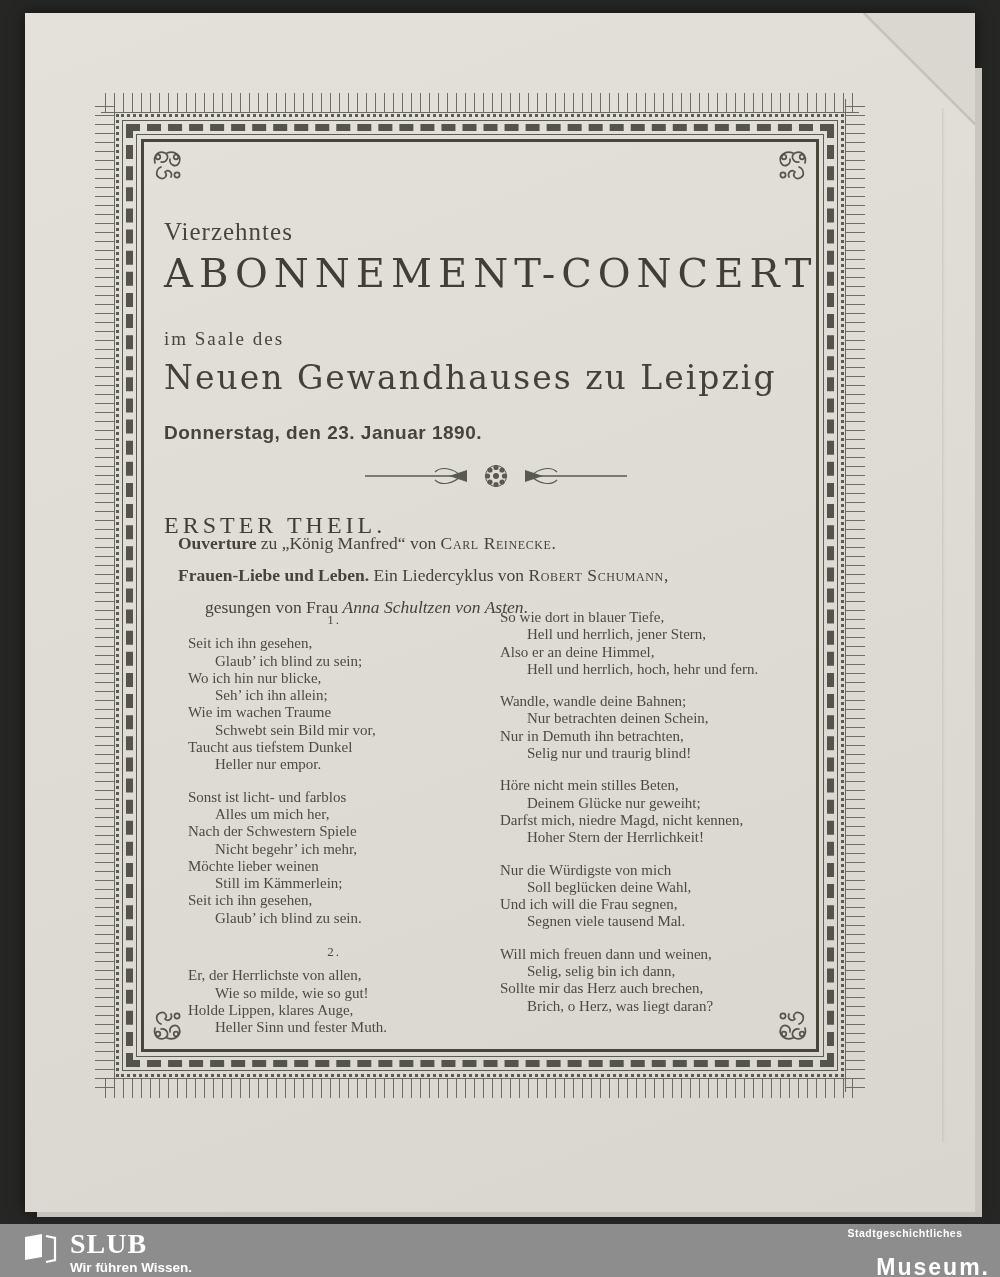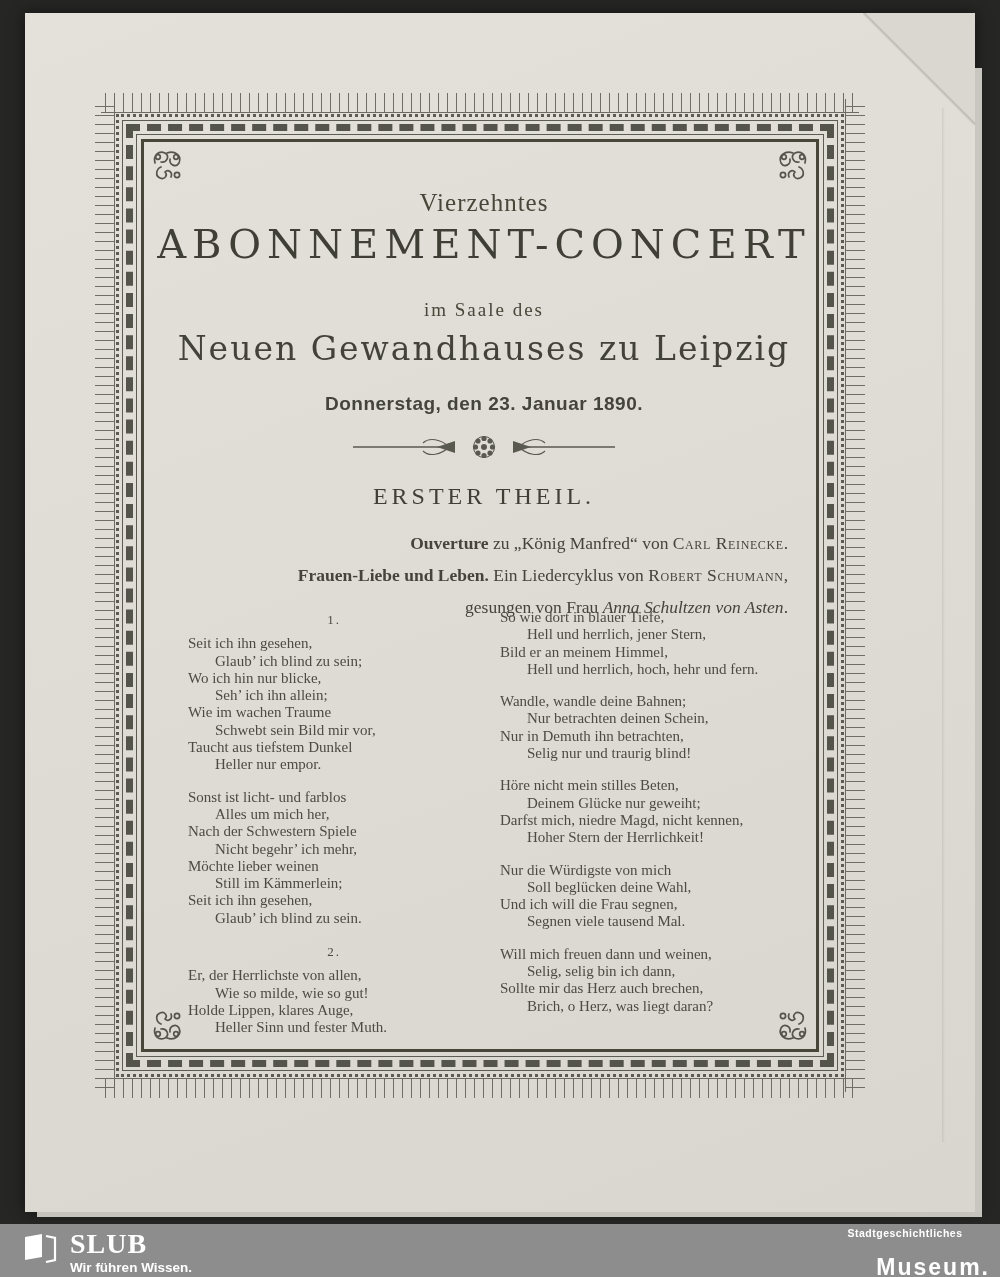--- a/index.html
+++ b/index.html
@@ -36,31 +36,31 @@
   .ring.inner{inset:46px;border:3px solid #474639;}
   .corner{position:absolute;width:34px;height:34px;}
   .corner svg{display:block;width:100%;height:100%;}
   .corner.tl{left:55px;top:55px;}
   .corner.tr{right:55px;top:55px;transform:scaleX(-1);}
   .corner.bl{left:55px;bottom:55px;transform:scaleY(-1);}
   .corner.br{right:55px;bottom:55px;transform:scale(-1,-1);}
 
   
   .text-layer{position:absolute;left:123px;top:132px;width:664px;height:905px;color:#474639;}
-  .tb{position:absolute;left:4px;width:100%;text-align:center;}
+  .tb{position:absolute;left:16px;width:100%;margin-top:29px;}
   .series{top:44px;font-size:25px;letter-spacing:1px;}
   .main-title{top:76px;font-family:"DejaVu Serif",serif;font-size:40px;letter-spacing:6px;color:#403f36;}
   .venue-intro{top:154px;font-size:19px;letter-spacing:2px;}
   .venue{top:184px;font-family:"DejaVu Serif",serif;font-size:33px;letter-spacing:2px;color:#43423a;}
   .date-line{top:248px;font-family:"Liberation Sans",sans-serif;font-weight:bold;font-size:19px;letter-spacing:0.5px;color:#45443c;}
   .divider{top:288px;height:30px;}
   .divider svg{display:block;margin:0 auto;}
   .part-heading{top:338px;font-size:24px;letter-spacing:4px;color:#403f36;}
 
-  .program{position:absolute;left:30px;top:388px;width:610px;text-align:right;
+  .program{position:absolute;left:30px;top:388px;width:610px;text-align:left;
            font-size:17.5px;line-height:21px;color:#45443c;}
   .prog-line{margin-bottom:11px;}
   .prog-line.indent{padding-left:27px;margin-bottom:0;}
   .seg-bold{font-weight:bold;}
   .seg-smallcaps{font-variant:small-caps;letter-spacing:0.6px;}
   .seg-italic{font-style:italic;}
 
   .poem-col{position:absolute;text-align:left;font-size:15px;line-height:17.3px;color:#4c4b42;}
   .poem-left{left:40px;top:466px;width:292px;}
   .poem-right{left:352px;top:464px;width:312px;}
@@ -211,21 +211,21 @@
             <div class="line">Er, der Herrlichste von allen,</div>
             <div class="line">Wie so milde, wie so gut!</div>
             <div class="line">Holde Lippen, klares Auge,</div>
             <div class="line">Heller Sinn und fester Muth.</div>
           </div>
         </div>
       <div class="poem-col poem-right" id="poem-right">
           <div class="stanza">
             <div class="line">So wie dort in blauer Tiefe,</div>
             <div class="line">Hell und herrlich, jener Stern,</div>
-            <div class="line">Bild er an meinem Himmel,</div>
+            <div class="line">Also er an deine Himmel,</div>
             <div class="line">Hell und herrlich, hoch, hehr und fern.</div>
           </div>
           <div class="stanza">
             <div class="line">Wandle, wandle deine Bahnen;</div>
             <div class="line">Nur betrachten deinen Schein,</div>
             <div class="line">Nur in Demuth ihn betrachten,</div>
             <div class="line">Selig nur und traurig blind!</div>
           </div>
           <div class="stanza">
             <div class="line">Höre nicht mein stilles Beten,</div>

